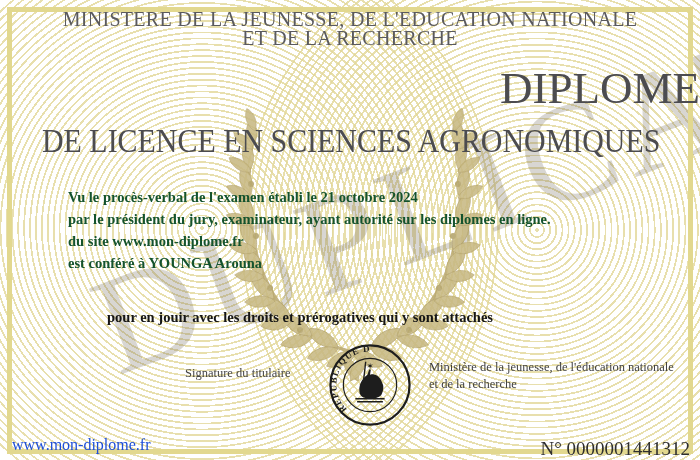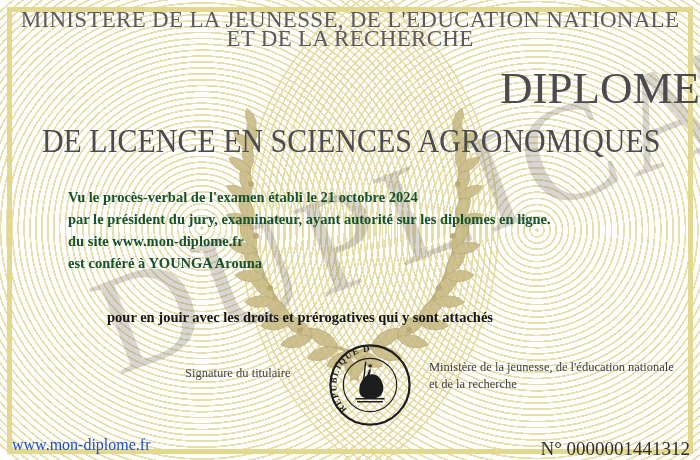--- a/index.html
+++ b/index.html
@@ -38,21 +38,21 @@
   
   .wreath{position:absolute;left:0;top:0;pointer-events:none;}
   
   .frame{
     position:absolute;left:7px;top:7px;right:7px;bottom:6px;
     border:5px solid #e2d88f;pointer-events:none;
   }
   
   .hdr{
     position:absolute;top:10px;left:0;width:100%;text-align:center;
-    font-size:23px;line-height:19px;color:#5a5a5e;letter-spacing:.3px;
+    font-size:20px;line-height:19px;color:#5a5a5e;letter-spacing:.3px;
   }
   .title{
     position:absolute;top:62px;left:0;width:100%;text-align:right;
     font-size:45px;line-height:52px;color:#4c4c50;
   }
   .subtitle{
     position:absolute;top:121px;left:0;width:100%;text-align:center;
     font-size:34px;line-height:40px;color:#4c4c50;white-space:nowrap;
     transform:scale(.88,1);transform-origin:50% 50%;
   }

